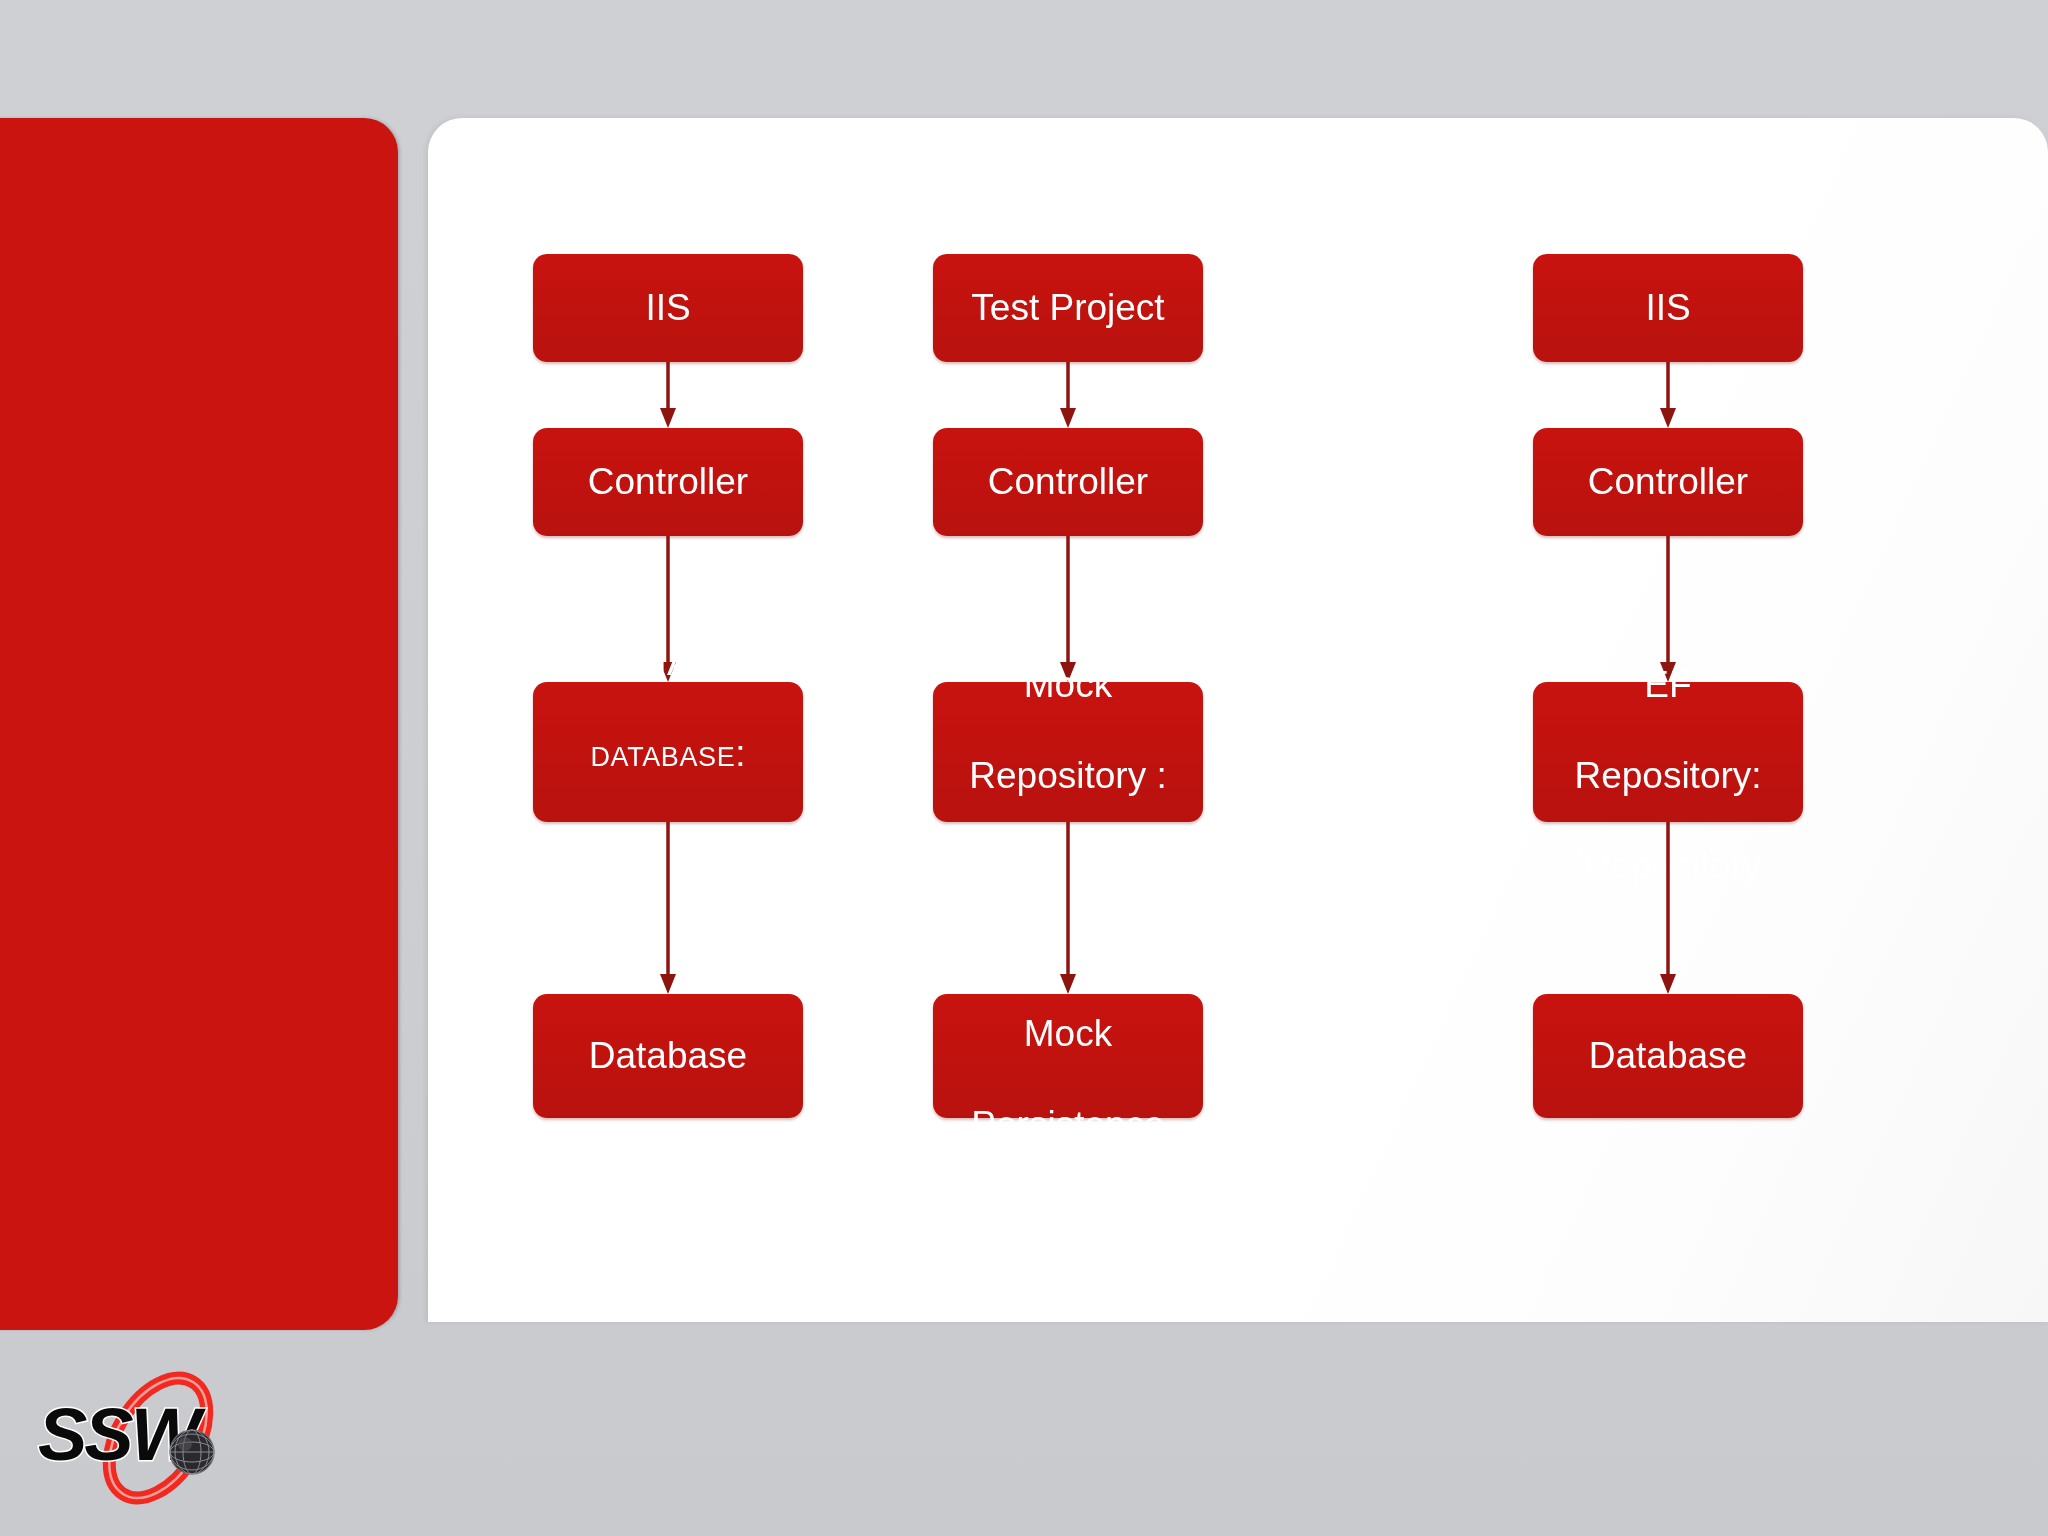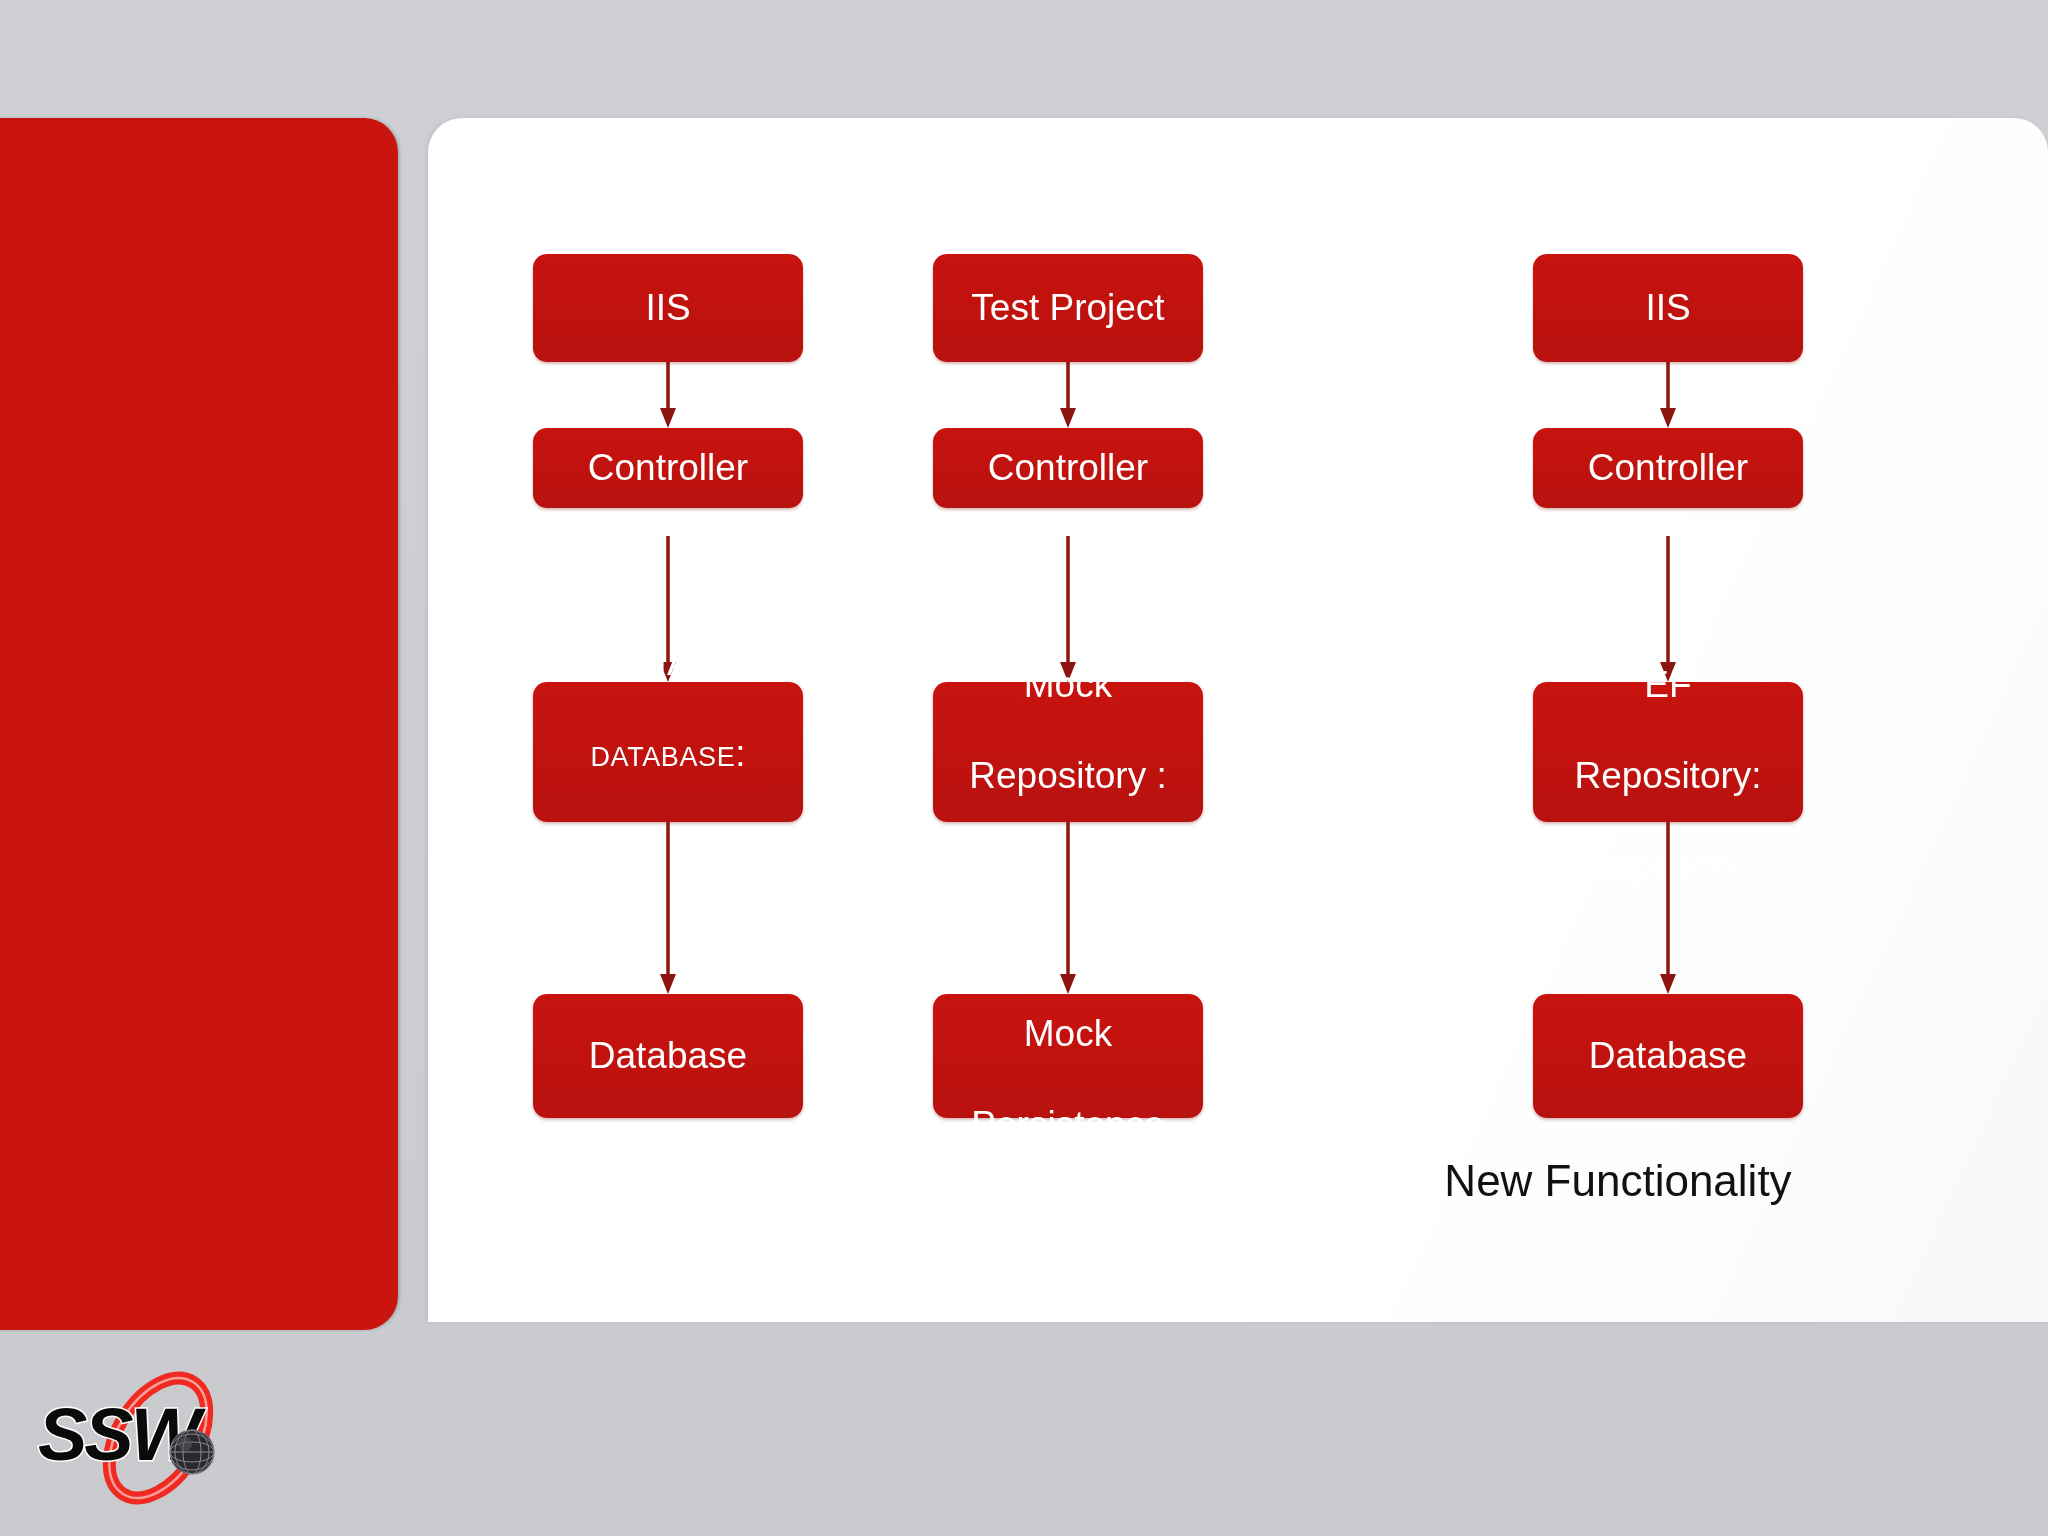--- a/index.html
+++ b/index.html
@@ -95,21 +95,21 @@
     text-align: center;
     font-size: 37px;
     font-weight: 400;
     line-height: 1.12;
     box-sizing: border-box;
     padding: 6px 10px;
   }
   .node .lines { width: 100%; }
 
   .node-r1 { top: 0px;   height: 108px; }
-  .node-r2 { top: 174px; height: 80px; }
+  .node-r2 { top: 174px; height: 108px; }
   .node-r3 { top: 428px; height: 140px; }
   .node-r4 { top: 740px; height: 124px; }
 
   
   .smallcaps {
     font-size: 27px;
     letter-spacing: 0.6px;
   }
   .legacy-line1 { display:block; font-size: 37px; letter-spacing: 0.6px; line-height: 1.45; }
   .legacy-line2 { display:block; line-height: 1.3; margin-top: 40px; }
@@ -292,21 +292,20 @@
           <line x1="13" y1="0" x2="13" y2="156" stroke="#8E1410" stroke-width="3.5"></line>
           <polygon points="13,172 5,152 21,152" fill="#8E1410"></polygon>
         </svg>
       </div>
 
       <div class="node node-r4">
         <span class="lines">Database</span>
       </div>
     </div>
 
-    <div class="caption caption-right">New Functionality</div>
 
   </div>
 
   <div class="footer-logo">
     <svg viewBox="0 0 230 140" xmlns="http://www.w3.org/2000/svg">
 
       <ellipse cx="128" cy="70" rx="40" ry="66" transform="rotate(32 128 70)" fill="none" stroke="#F02A20" stroke-width="13"></ellipse>
       <ellipse cx="128" cy="70" rx="40" ry="66" transform="rotate(32 128 70)" fill="none" stroke="#ffffff" stroke-width="2.5" opacity="0.55"></ellipse>
 
       <text x="8" y="92" font-family="'Liberation Sans', sans-serif" font-size="74" font-weight="bold" font-style="italic" fill="#0a0a0a" stroke="#ffffff" stroke-width="3" paint-order="stroke" letter-spacing="-3">SSW</text>

